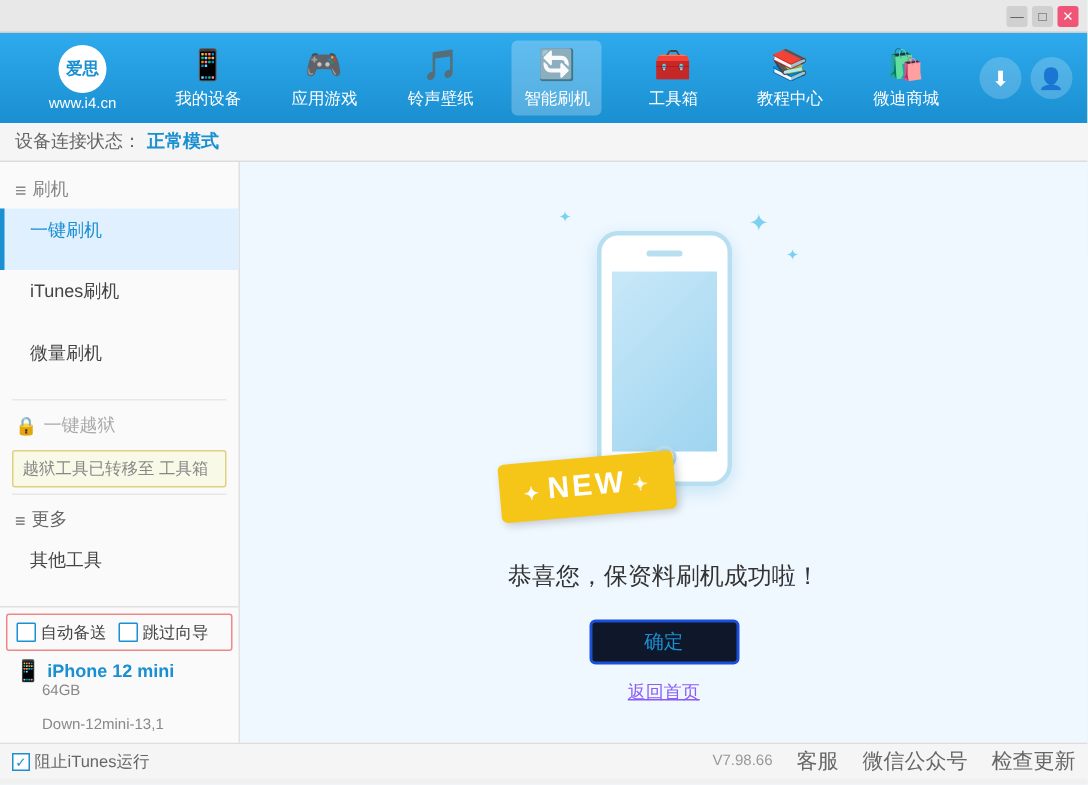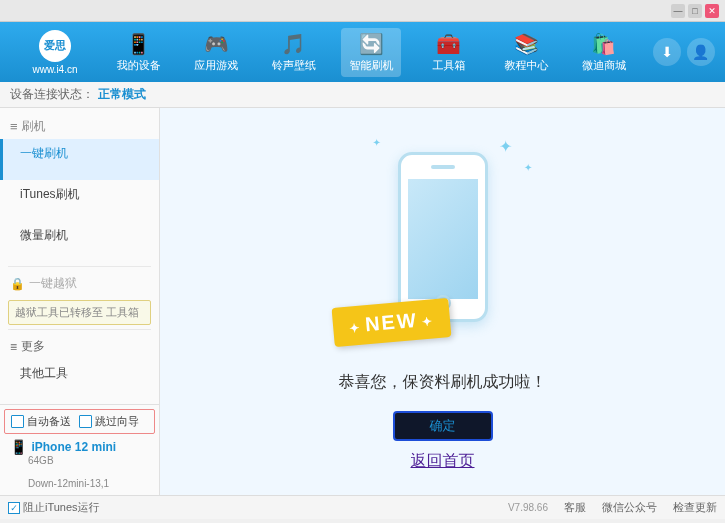--- a/index.html
+++ b/index.html
@@ -197,21 +197,21 @@
       font-size: 16px; color: #333; margin-bottom: 18px;
     }
     .confirm-btn {
       width: 100px; height: 30px;
       background: #0f172a; border: 2px solid #1d4ed8;
       color: #1a8fd1; border-radius: 4px; cursor: pointer;
       font-size: 13px; display: flex; align-items: center; justify-content: center;
       margin-bottom: 10px;
     }
     .back-home-link {
-      color: #4c1d95; font-size: 16px; cursor: pointer; text-decoration: underline; font-family: Liberation Mono, monospace;
+      color: #8b5cf6; font-size: 12px; cursor: pointer; text-decoration: underline; font-family: Liberation Mono, monospace;
     }
 
     
     .bottom-bar {
       height: 24px;
       background: #f5f5f5;
       border-top: 1px solid #ddd;
       display: flex; align-items: center;
       padding: 0 8px;
       font-size: 11px; color: #666;
@@ -228,21 +228,21 @@
       background: white;
       display: flex; align-items: center; justify-content: center;
       font-size: 9px; color: #1a8fd1;
     }
     .checkbox-box.checked::after { content: '✓'; }
     .device-name { color: #1a8fd1; font-weight: bold; font-size: 12px; }
     .bottom-right {
       display: flex; align-items: center; gap: 16px;
     }
     .bottom-link {
-      color: #666; font-size: 11px; cursor: pointer;
+      color: #666; font-size: 14px; cursor: pointer;
     }
     .version-text { color: #999; font-size: 10px; }
     .checkbox-outline {
       display: flex; align-items: center; gap: 3px;
       font-size: 11px; color: #444; cursor: pointer; justify-content: space-between;
     }
     .cb {
       width: 13px; height: 13px;
       border: 1.5px solid #1a8fd1; background: white;
       display: flex; align-items: center; justify-content: center;

